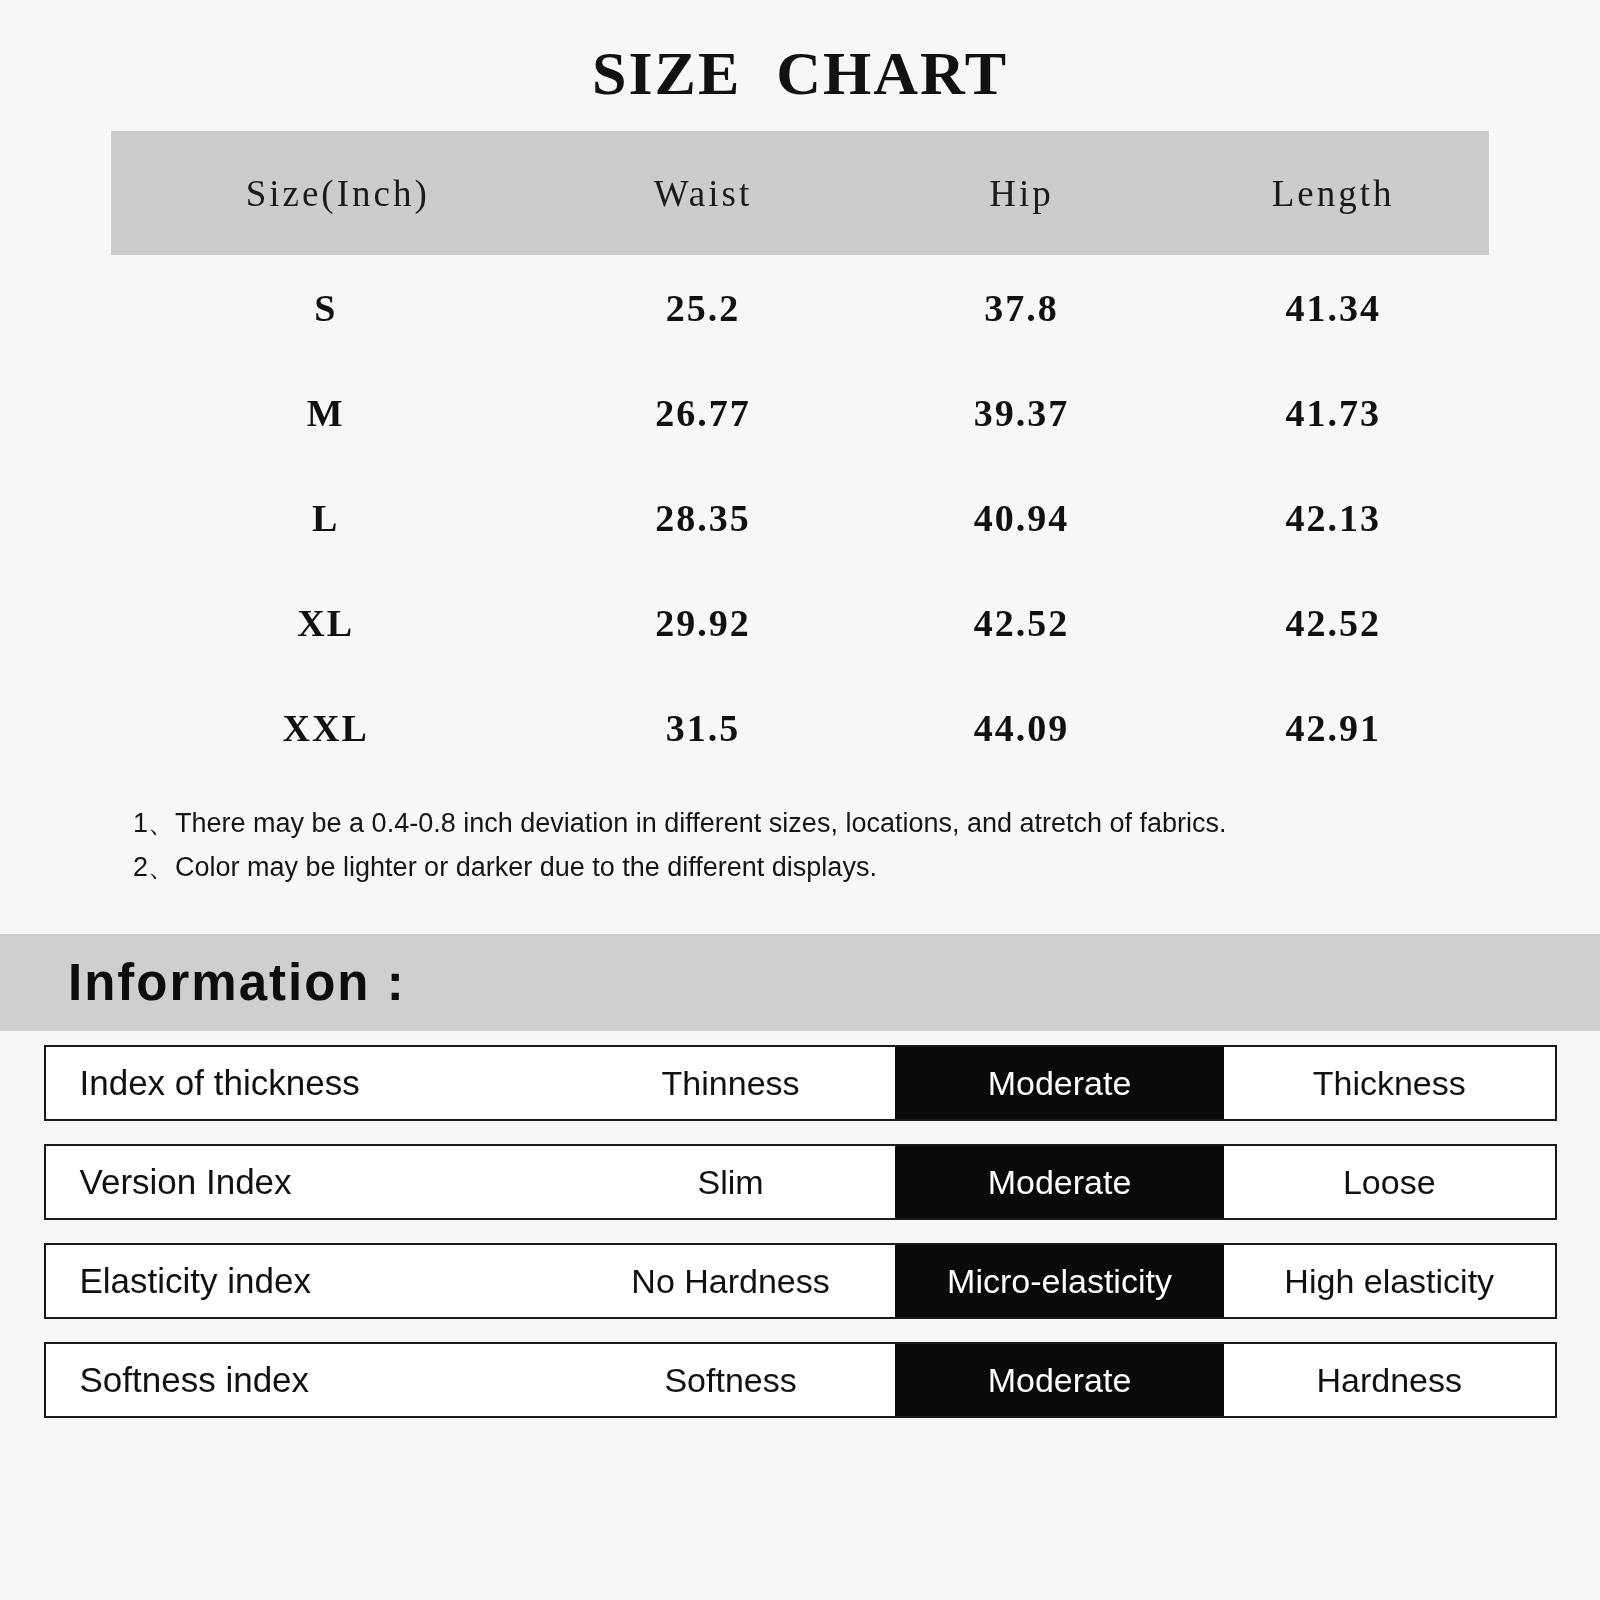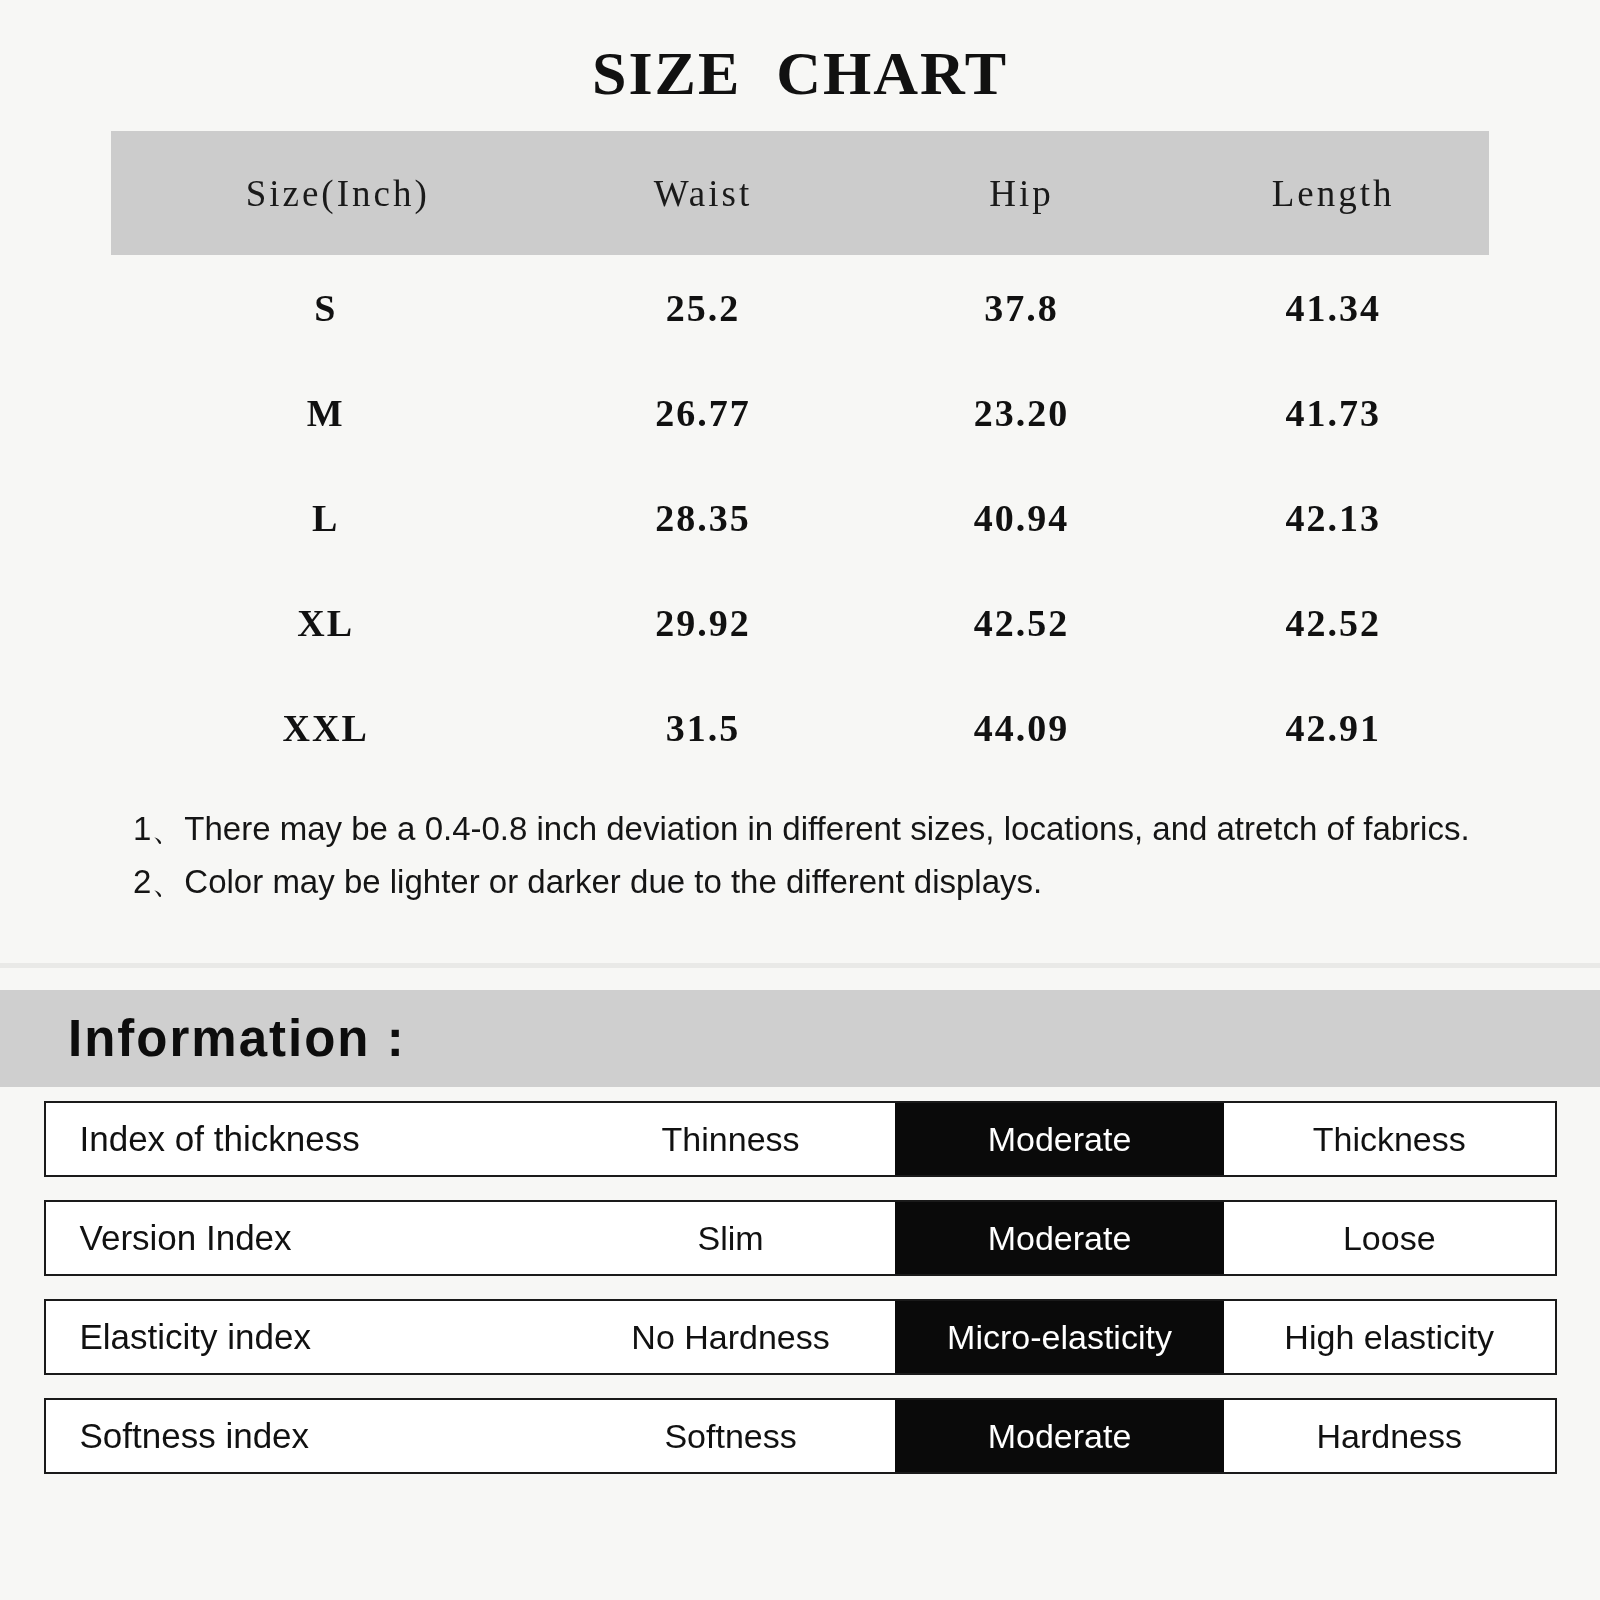--- a/index.html
+++ b/index.html
@@ -69,31 +69,31 @@
   .col-length { width: 23%; }
 
   .notes {
     width: 1378px;
     margin: 22px auto 0 auto;
     padding-left: 22px;
     box-sizing: border-box;
   }
   .note-line {
     font-family: "Liberation Sans", sans-serif;
-    font-size: 33px;
+    font-size: 27px;
     color: #151515;
     line-height: 1.62;
     white-space: nowrap;
   }
 
   
   .info-section {
     position: absolute;
     left: 0;
-    top: 990px;
+    top: 934px;
     width: 1600px;
   }
   .info-header {
     background: #cfcfcf;
     height: 97px;
     display: flex;
     align-items: center;
     padding-left: 68px;
     box-sizing: border-box;
   }
@@ -176,21 +176,21 @@
       <tbody>
         <tr>
           <td>S</td>
           <td>25.2</td>
           <td>37.8</td>
           <td>41.34</td>
         </tr>
         <tr>
           <td>M</td>
           <td>26.77</td>
-          <td>23.20</td>
+          <td>39.37</td>
           <td>41.73</td>
         </tr>
         <tr>
           <td>L</td>
           <td>28.35</td>
           <td>40.94</td>
           <td>42.13</td>
         </tr>
         <tr>
           <td>XL</td>

